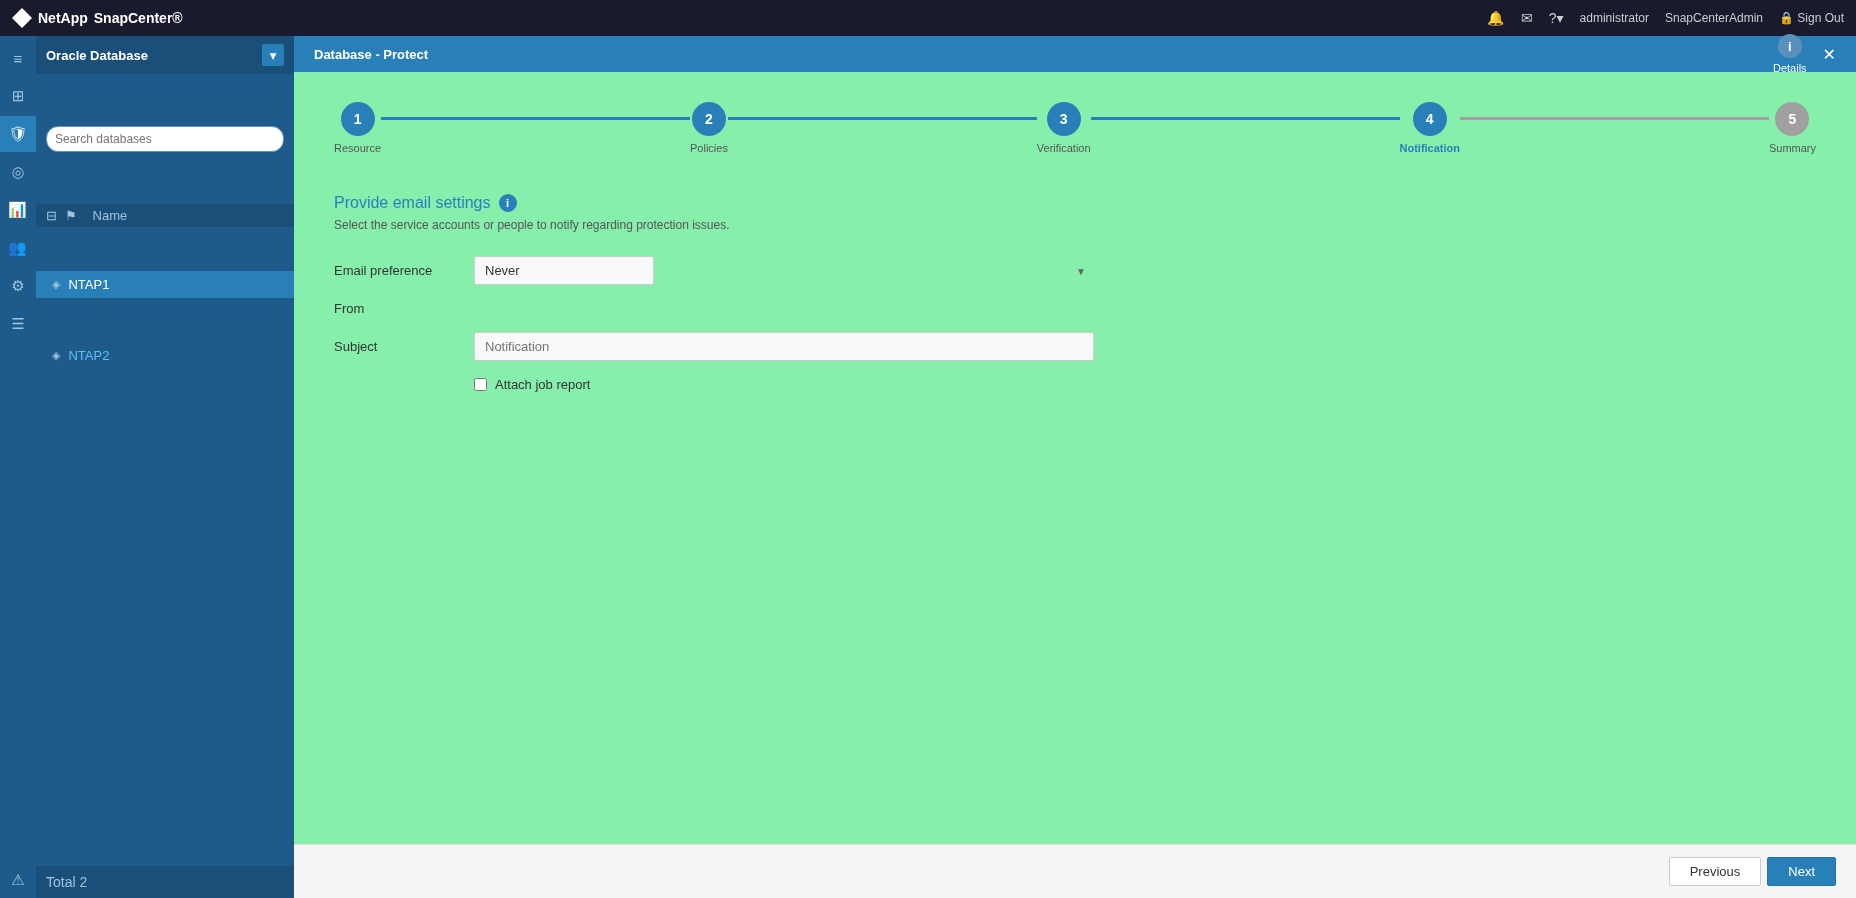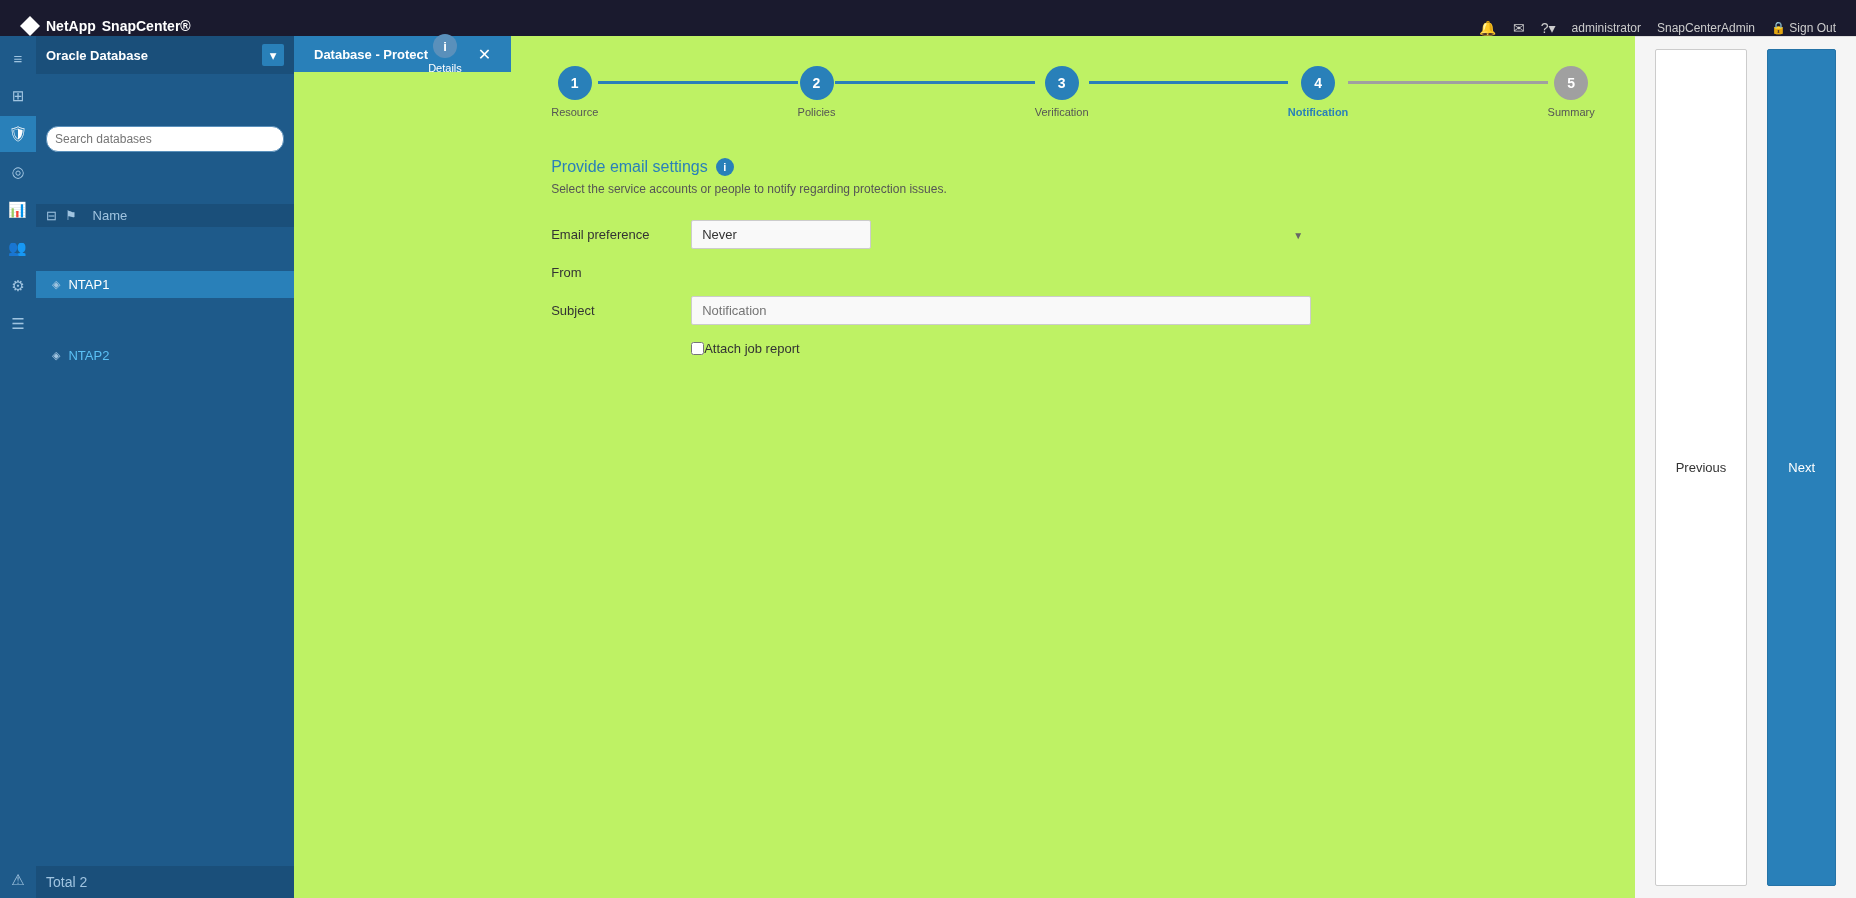--- a/index.html
+++ b/index.html
@@ -4,22 +4,22 @@
   <style>
     * { box-sizing: border-box; margin: 0; padding: 0; }
     body { font-family: Arial, sans-serif; font-size: 13px; background: #f0f0f0; height: 898px; overflow: hidden; }
 
     
     .top-header {
       background: #1a1a2e;
       color: white;
       height: 36px;
       display: flex;
-      align-items: flex-end;
-      padding: 0 20px;
+      align-items: center;
+      padding: 0 12px;
       justify-content: space-between;
     }
     .top-header-left {
       display: flex;
       align-items: center;
       gap: 8px;
     }
     .netapp-logo {
       display: flex;
       align-items: center;
@@ -155,22 +155,22 @@
       padding: 8px 10px;
       color: #a0c4e0;
       font-size: 14px;
       background: #1a4f7a;
     }
 
     
     .content-area {
       flex: 1;
       display: flex;
-      flex-direction: row;
-      background: #bef264;
+      flex-direction: column;
+      background: #86efac;
     }
     .content-header {
       background: #2980b9;
       color: white;
       padding: 8px 20px;
       display: flex;
       align-items: center;
       justify-content: space-between;
       font-size: 13px;
       height: 36px;
@@ -321,35 +321,36 @@
       transform: translateY(-50%);
       pointer-events: none;
       color: #666;
       font-size: 10px;
     }
 
     .checkbox-row {
       display: flex;
       align-items: center;
       margin-top: 8px;
+      gap: 8px;
       margin-left: 140px;
     }
     .checkbox-label {
       font-size: 13px;
       color: #333;
     }
 
     
     .content-footer {
       padding: 12px 20px;
       background: #f5f5f5;
       border-top: 1px solid #ddd;
       display: flex;
       justify-content: flex-end;
-      gap: 20px;
+      gap: 6px;
     }
     .btn {
       padding: 6px 20px;
       font-size: 13px;
       border-radius: 2px;
       cursor: pointer;
       border: 1px solid #ccc;
     }
     .btn-default {
       background: white;

